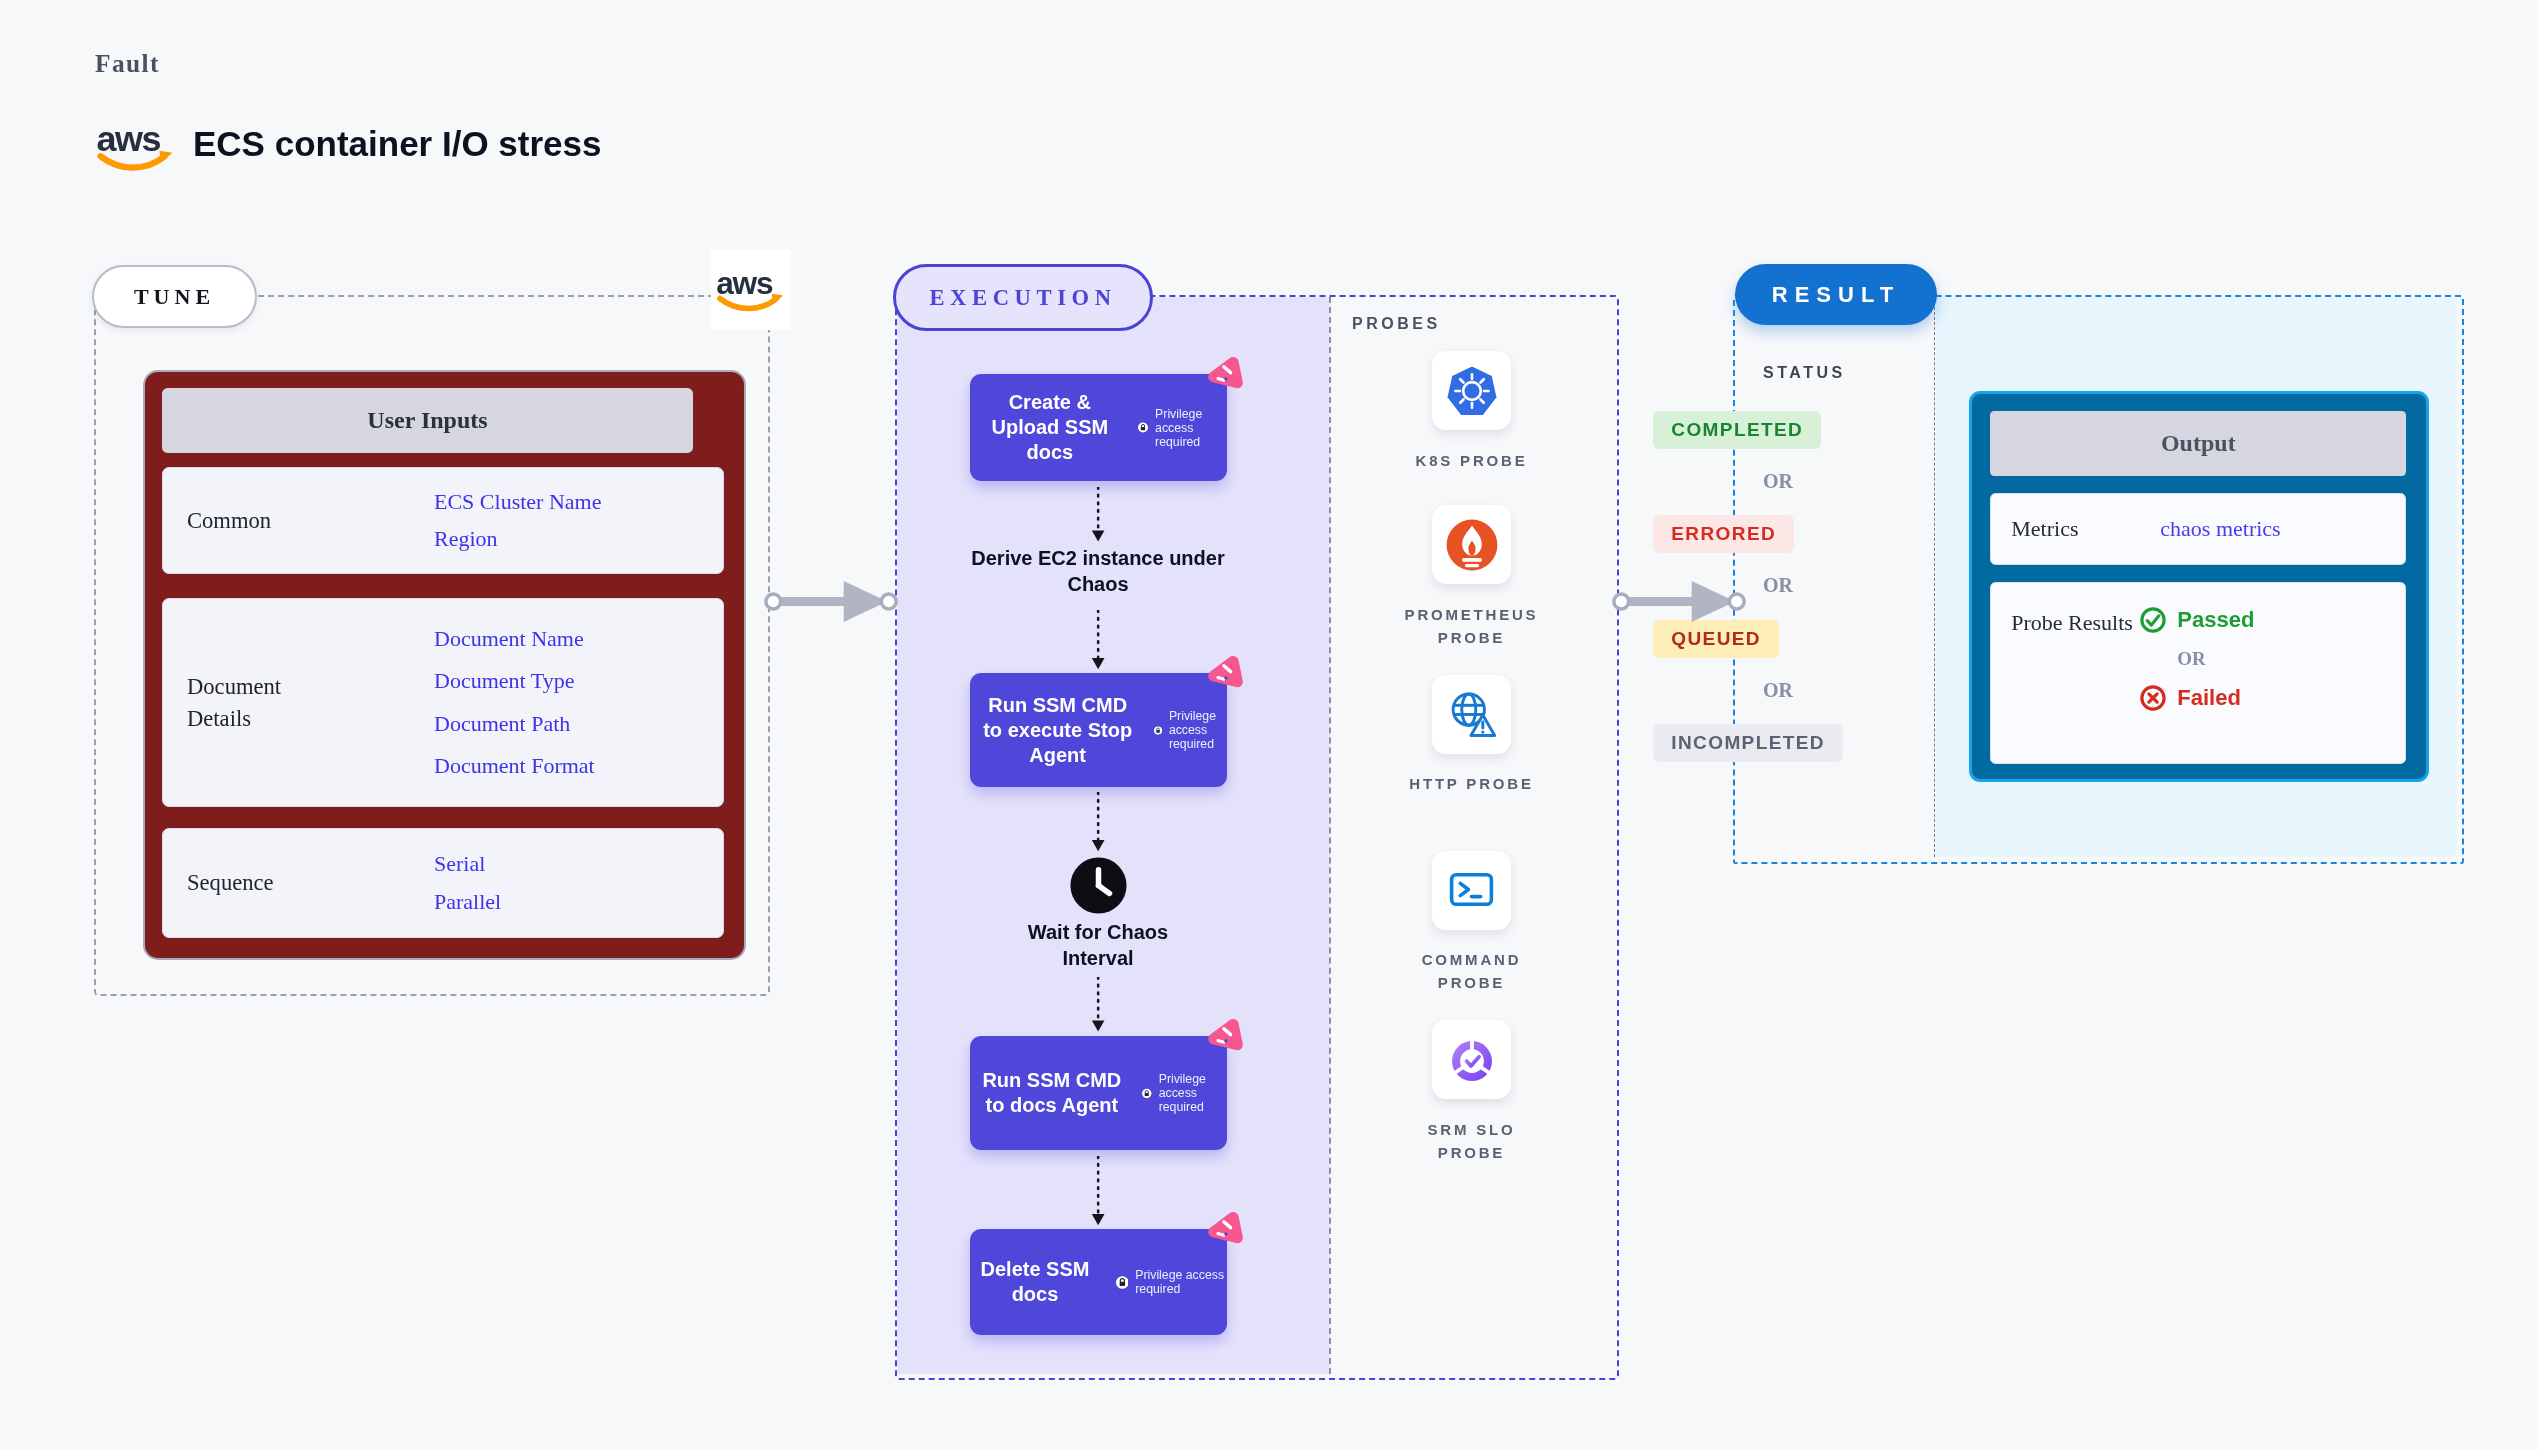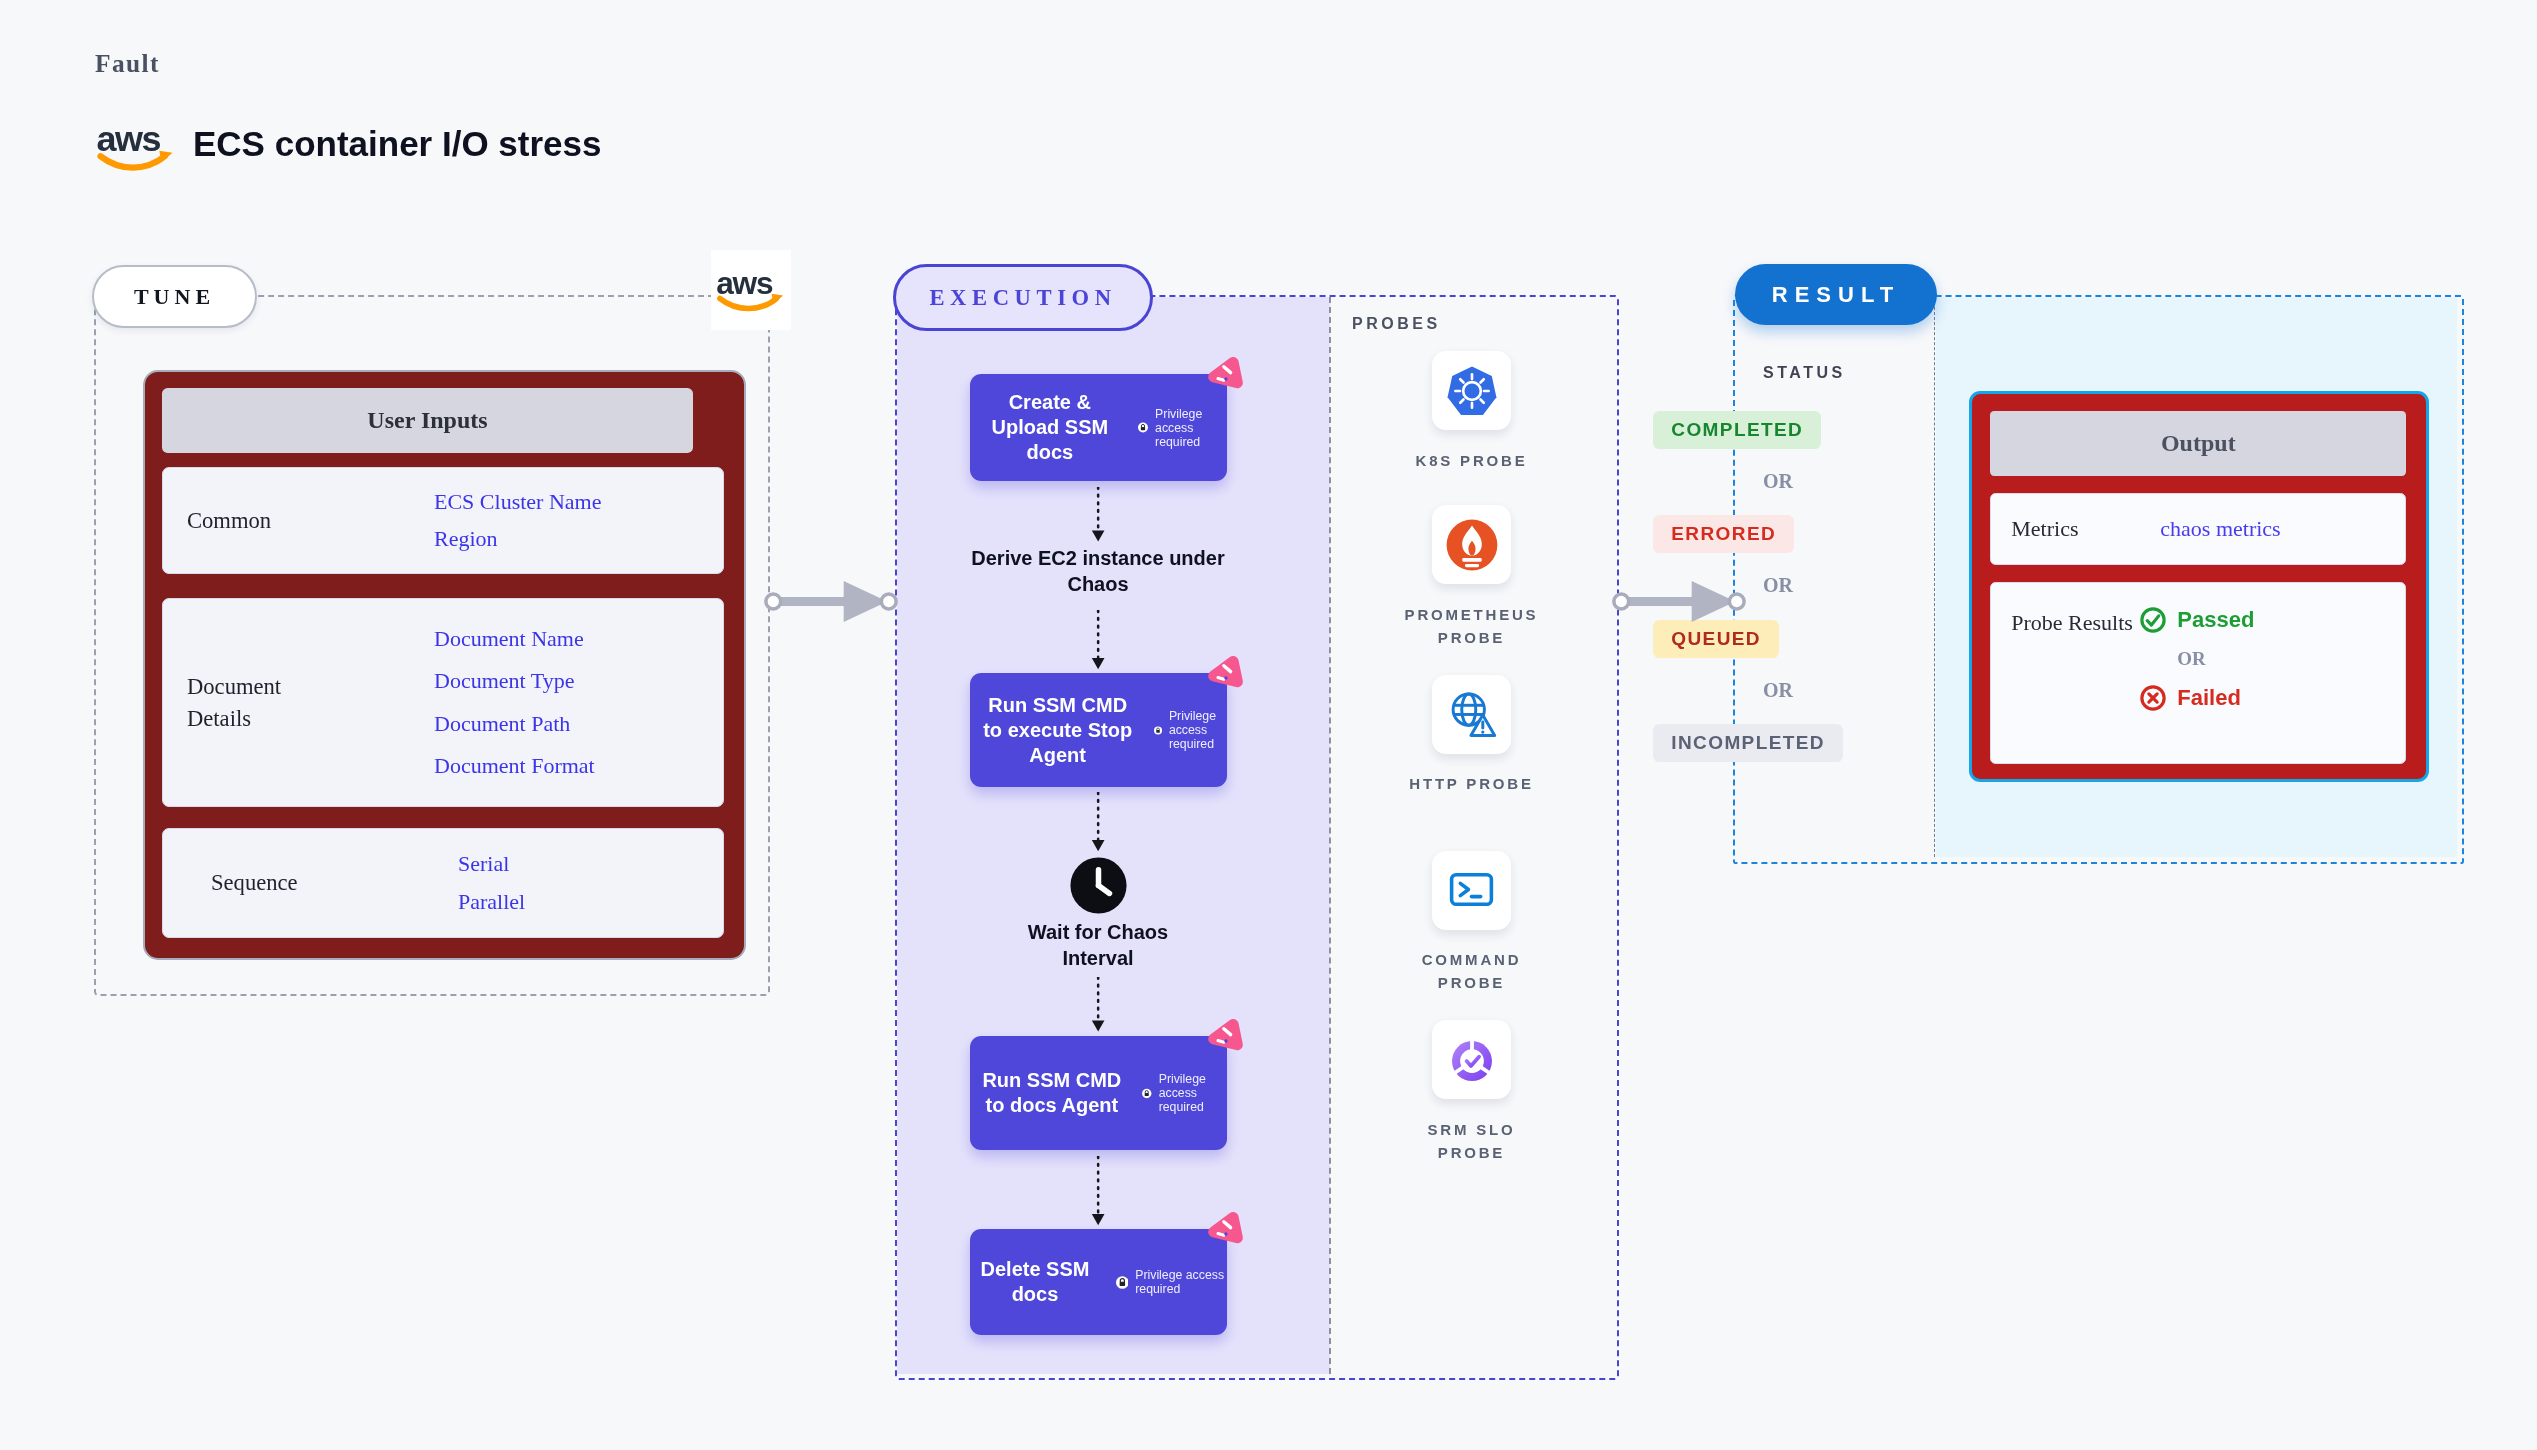--- a/index.html
+++ b/index.html
@@ -88,21 +88,21 @@
   .status-heading{left:1763px;top:364px;font-size:16px;font-weight:800;letter-spacing:3.5px;color:#3e4453;z-index:4;}
   .status-badge{left:1653px;padding:7.8px 18.3px;border-radius:6.4px;font-size:19px;font-weight:800;
                 letter-spacing:1.4px;z-index:4;display:inline-block;text-align:center;}
   .b-completed{background:var(--green_bg);color:var(--green_text);}
   .b-errored{background:var(--red_bg);color:var(--red);}
   .b-queued{background:var(--yellow_bg);color:var(--queued_text);}
   .b-incompleted{background:var(--gray_badge_bg);color:var(--gray_badge_text);}
   .status-or{left:1763px;font-size:20px;font-weight:700;color:var(--or_gray);z-index:4;}
 
   
-  .out-card{left:1969px;top:391px;width:460px;height:391px;background:#b91c1c;
+  .out-card{left:1969px;top:391px;width:460px;height:391px;background:#0369a1;
             border:3.5px solid var(--cyan_border);border-radius:11.3px;z-index:4;box-sizing:border-box;}
   .out-head{left:18.3px;top:17px;width:416px;height:65px;background:var(--table_header_bg);
             border-radius:4.2px;display:flex;align-items:center;justify-content:center;
             font-size:24px;font-weight:600;color:#4a5160;}
   .out-row{left:18.3px;width:416px;background:#fafbfe;border:1.4px solid #d9dcec;border-radius:5.6px;
            box-sizing:border-box;display:flex;}
   .out-row-label{width:169px;padding-left:20px;font-size:22px;color:#262b36;line-height:1.45;box-sizing:border-box;}
   .metrics-row{top:99px;height:72px;align-items:center;}
   .probe-row{top:188px;height:182px;}
   .metrics-value{font-size:22px;color:#473cf0;}
@@ -153,21 +153,21 @@
     <div class="abs ui-row" style="top:226px;height:209px;">
       <div class="ui-row-label mono">Document Details</div>
       <div class="ui-row-vals mono">
         <div>Document Name</div>
         <div>Document Type</div>
         <div>Document Path</div>
         <div>Document Format</div>
       </div>
     </div>
 
-    <div class="abs ui-row" style="top:456px;height:110px;padding-left:24px;">
+    <div class="abs ui-row" style="top:456px;height:110px;">
       <div class="ui-row-label mono">Sequence</div>
       <div class="ui-row-vals mono">
         <div>Serial</div>
         <div>Parallel</div>
       </div>
     </div>
   </div>
 
   <svg class="abs connector" style="left:762px;top:576px;" width="138" height="51" viewBox="0 0 196 72">
     <line x1="16" y1="36" x2="124" y2="36" stroke="#b1b4c2" stroke-width="13"></line>

